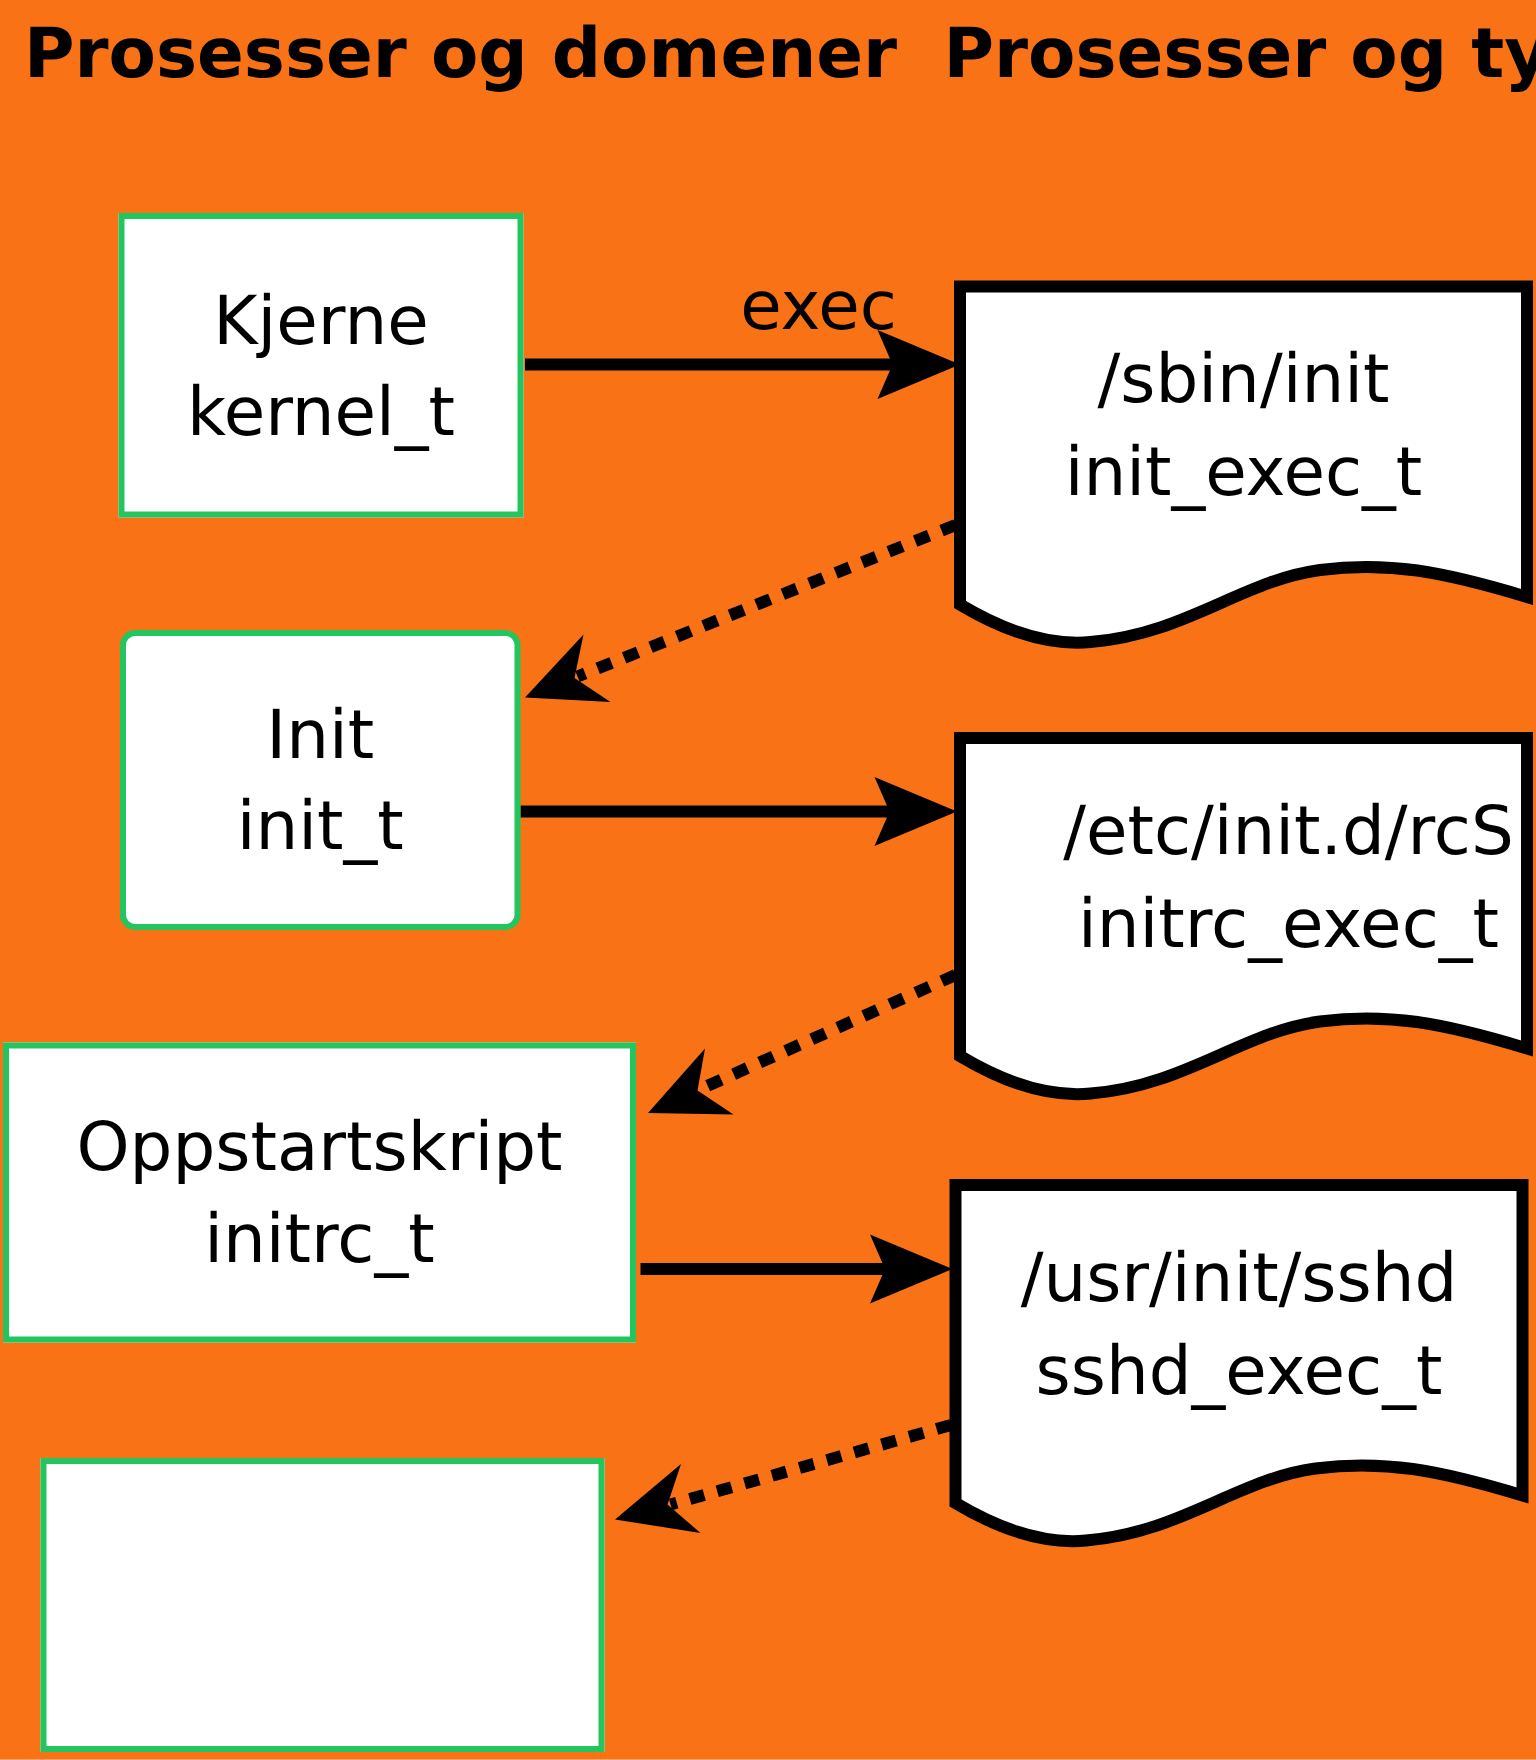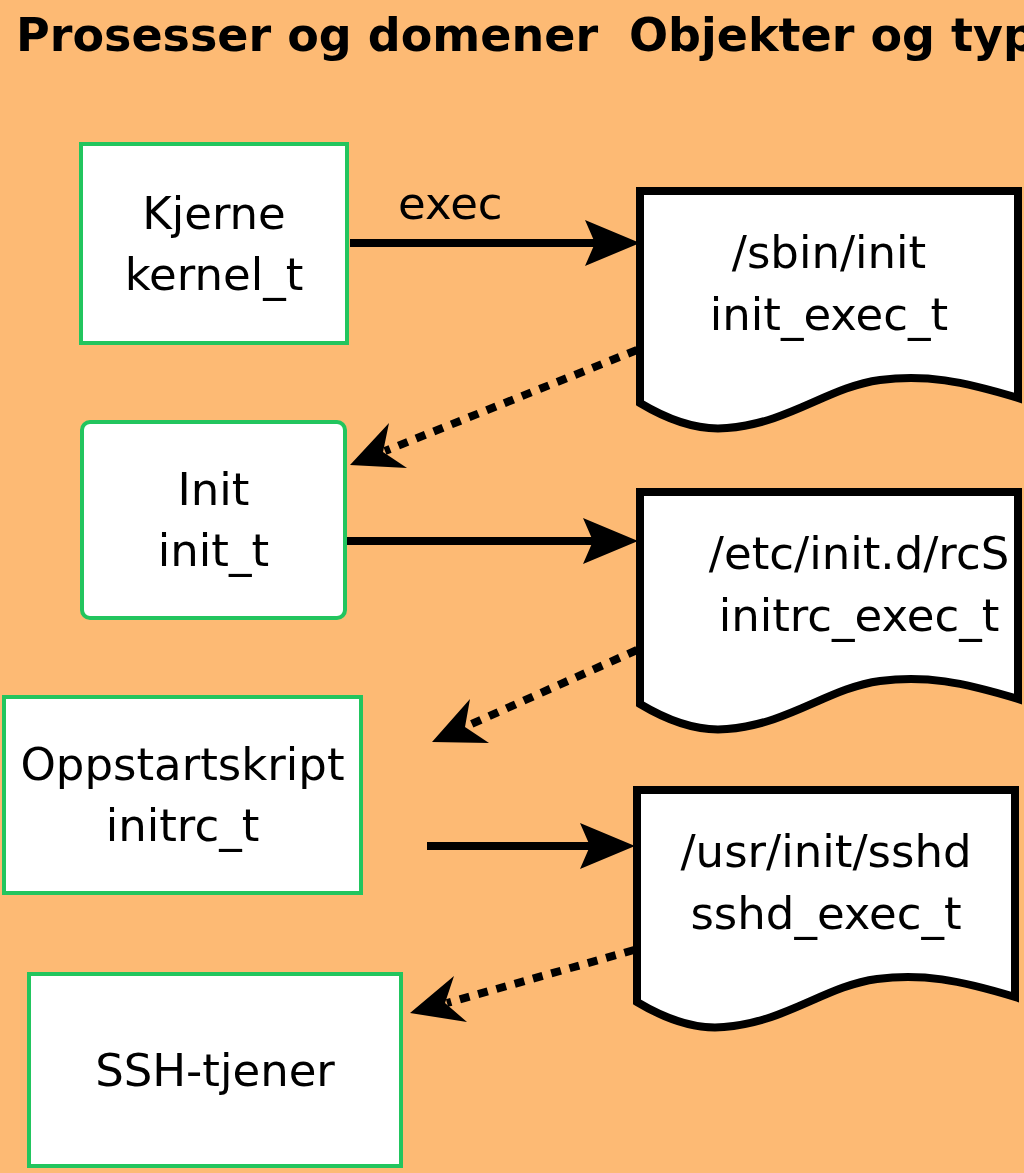--- a/index.html
+++ b/index.html
@@ -3,42 +3,42 @@
 <meta charset="utf-8">
 <style>
   html, body { margin: 0; padding: 0; }
   body {
     width: 1024px; height: 1173px;
     background: #ffffff;
     font-family: "DejaVu Sans", "Liberation Sans", sans-serif;
     color: #000000;
     overflow: hidden;
   }
-  .canvas { position: relative; width: 1024px; height: 1173px; background: #fdba74; }
+  .canvas { position: relative; width: 1024px; height: 1173px; background: #f97316; }
   .layer { position: absolute; left: 0; top: 0; }
   .hdr {
     position: absolute; text-align: center;
     font-weight: bold; font-size: 46px; line-height: 60px;
     white-space: nowrap;
   }
   .pbox {
     position: absolute; box-sizing: border-box;
     border: 4px solid #22c55e; background: #fff;
     display: flex; flex-direction: column;
     align-items: center; justify-content: center;
     text-align: right;
   }
   .pbox span, .doctext span { display: block; }
   .txt { font-size: 45px; line-height: 61px; white-space: nowrap; }
   .doctext {
     position: absolute; text-align: center;
     font-size: 45px; line-height: 62px; white-space: nowrap;
   }
   .edgelabel {
-    position: absolute; text-align: left;
+    position: absolute; text-align: right;
     font-size: 45px; line-height: 62px;
   }
 </style>
 </head>
 <body>
 
 <div class="canvas">
 
   <svg class="layer" width="1024" height="1173" viewBox="0 0 1024 1173">
 
@@ -69,40 +69,39 @@
       <polygon points="432,742 470,699 465,727 489,743"></polygon>
       <polygon points="410,1013 454,976 445,1003 467,1022"></polygon>
     </g>
   </svg>
 
   <div class="hdr" style="left:16px; top:5px; width:400px;">
     <span>Prosesser</span>
     <span>og domener</span>
   </div>
   <div class="hdr" style="left:629px; top:5px; width:400px;">
-    <span>Objekter og</span>
+    <span>Prosesser og</span>
     <span>typer</span>
   </div>
 
   <div class="edgelabel" style="left:398px; top:173px; width:200px;">exec</div>
 
   <div class="pbox txt" style="left:79px; top:142px; width:270px; height:203px;">
     <span>Kjerne</span>
     <span>kernel_t</span>
   </div>
   <div class="pbox txt" style="left:80px; top:420px; width:267px; height:200px;border-radius:10px;">
     <span>Init</span>
     <span>init_t</span>
   </div>
-  <div class="pbox txt" style="left:2px; top:695px; width:361px; height:200px;">
+  <div class="pbox txt" style="left:2px; top:695px; width:422px; height:200px;">
     <span>Oppstartskript</span>
     <span>initrc_t</span>
   </div>
   <div class="pbox txt" style="left:27px; top:972px; width:376px; height:196px;">
-    <span>SSH-tjener</span>
   </div>
 
   <div class="doctext" style="left:644px; top:222px; width:370px;">
     <span>/sbin/init</span>
     <span>init_exec_t</span>
   </div>
   <div class="doctext" style="left:644px; top:523px; width:430px;">
     <span>/etc/init.d/rcS</span>
     <span>initrc_exec_t</span>
   </div>

